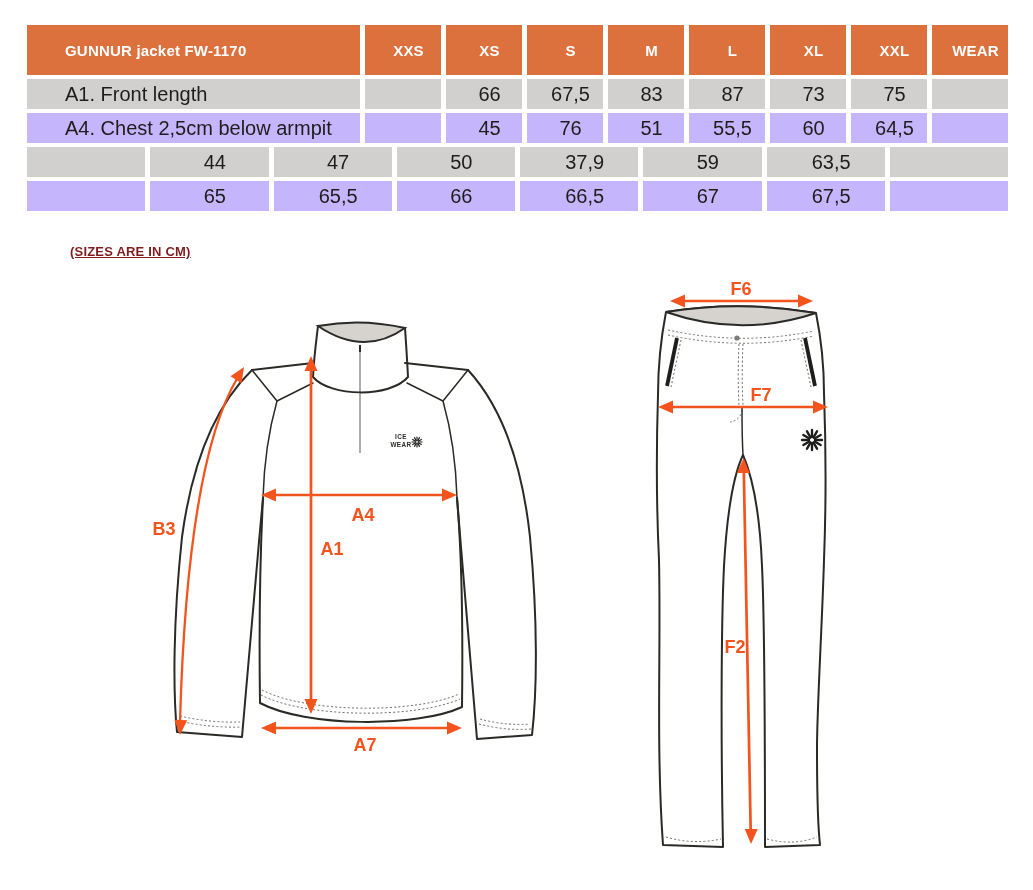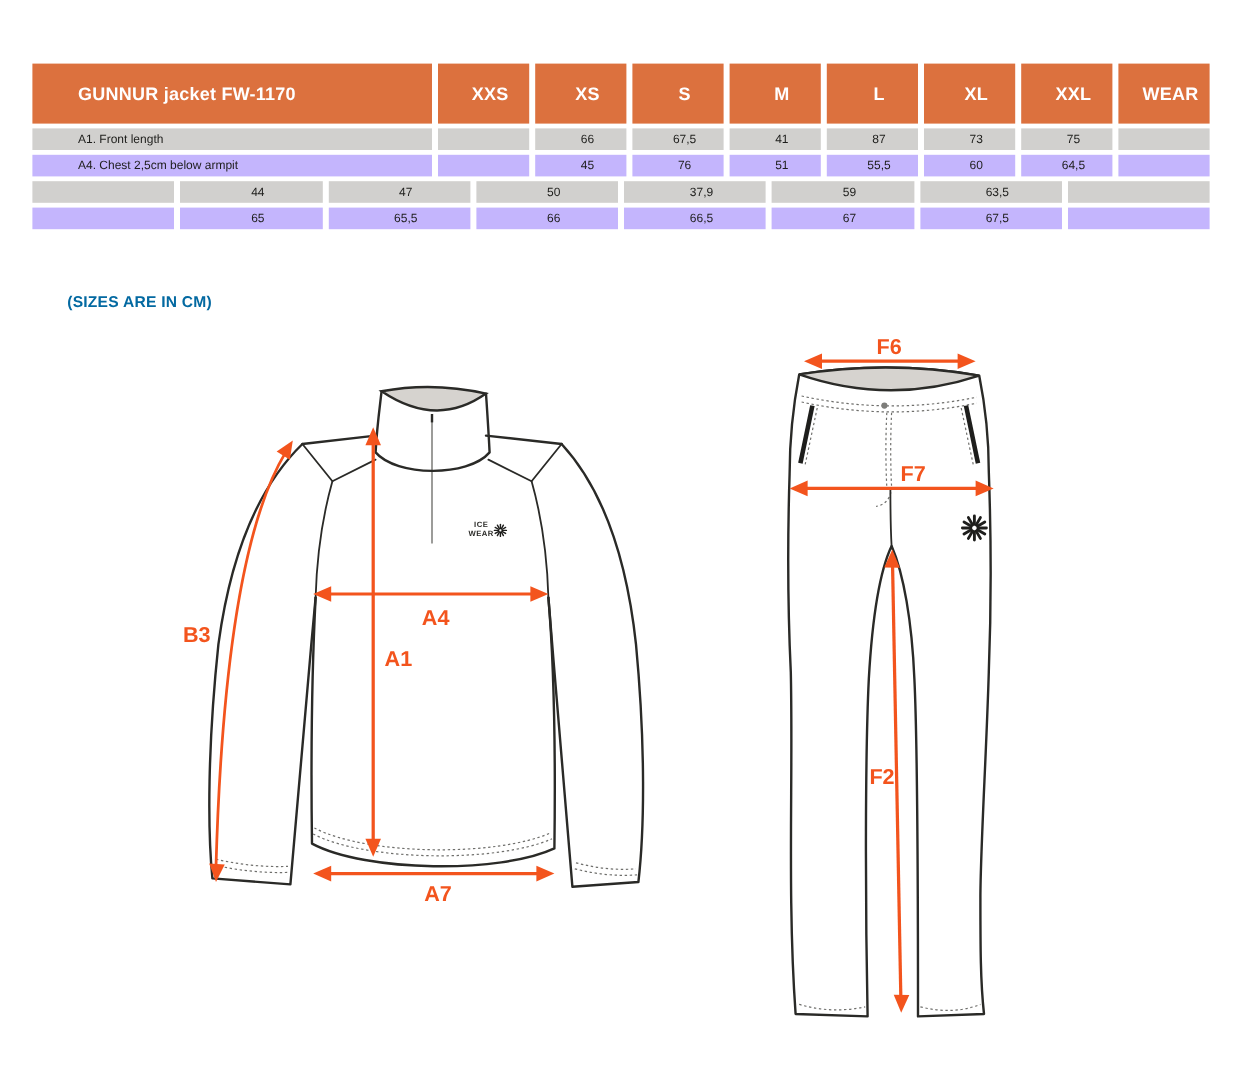--- a/index.html
+++ b/index.html
@@ -6,26 +6,26 @@
   .stage{
     position:relative;width:1033px;height:890px;background:#ffffff;overflow:hidden;
     font-family:"Liberation Sans", sans-serif;color:#1d1d1b;
   }
   
   .size-table{position:absolute;left:27px;top:25px;width:981px;}
   .t-row{display:flex;gap:5px;margin-bottom:4px;}
   .cell{display:flex;align-items:center;box-sizing:border-box;padding-left:11px;}
   .label-cell{width:333px;flex:0 0 333px;padding-left:38px;}
   .size-cell{flex:1 1 0;justify-content:center;}
-  .t-row.header .cell{background:#DC713E;color:#ffffff;font-weight:bold;height:50px;font-size:15px;letter-spacing:.2px;margin-top:28px;}
-  .t-row.body .cell{height:18px;font-size:10px;}
+  .t-row.header .cell{background:#DC713E;color:#ffffff;font-weight:bold;height:50px;font-size:15px;letter-spacing:.2px;}
+  .t-row.body .cell{height:30px;font-size:20px;}
   .t-row.dark .cell{background:#D1D0CE;}
   .t-row.light .cell{background:#c4b5fd;}
   
-  .cm-note{position:absolute;left:56px;top:244px;font-size:13px;font-weight:bold;color:#0369a1;letter-spacing:.2px;}
+  .cm-note{position:absolute;left:70px;top:244px;font-size:13px;font-weight:bold;color:#7f1d1d;letter-spacing:.2px;text-decoration:underline;}
   
   .jacket-svg{position:absolute;left:140px;top:295px;}
   .pants-svg{position:absolute;left:620px;top:278px;}
   svg text.dim-label{font-family:"Liberation Sans",sans-serif;font-weight:bold;font-size:18px;fill:#F3541D;}
   svg text.logo-txt{font-family:"Liberation Sans",sans-serif;font-weight:bold;font-size:6.4px;fill:#2a2a27;letter-spacing:.4px;}
   .outline{fill:none;stroke:#2a2a27;stroke-width:2;stroke-linecap:round;stroke-linejoin:round;}
   .seam{fill:none;stroke:#2a2a27;stroke-width:1.5;stroke-linecap:round;stroke-linejoin:round;}
   .stitch{fill:none;stroke:#6f6f6c;stroke-width:1;stroke-dasharray:2 2.2;}
   .grayfill{fill:#D6D3CF;stroke:#2a2a27;stroke-width:2;}
   .arrow-shaft{fill:none;stroke:#F3541D;stroke-width:2.7;}
@@ -75,21 +75,21 @@
       <div class="cell size-cell">
           <span></span>
         </div>
       <div class="cell size-cell">
           <span>66</span>
         </div>
       <div class="cell size-cell">
           <span>67,5</span>
         </div>
       <div class="cell size-cell">
-          <span>41</span>
+          <span>83</span>
         </div>
       <div class="cell size-cell">
           <span>87</span>
         </div>
       <div class="cell size-cell">
           <span>73</span>
         </div>
       <div class="cell size-cell">
           <span>75</span>
         </div>

